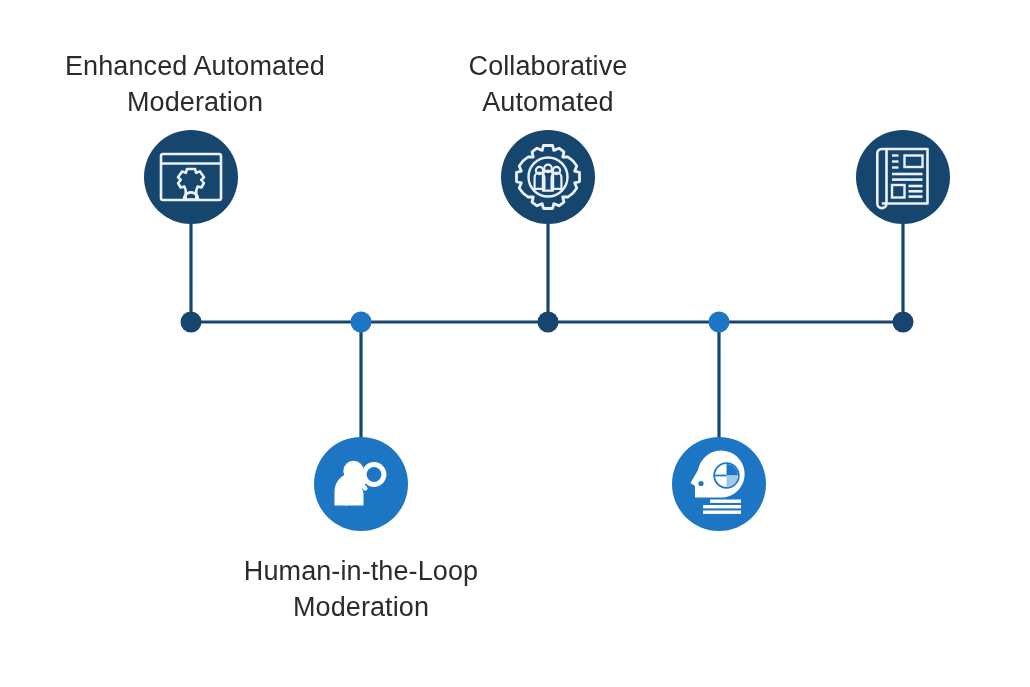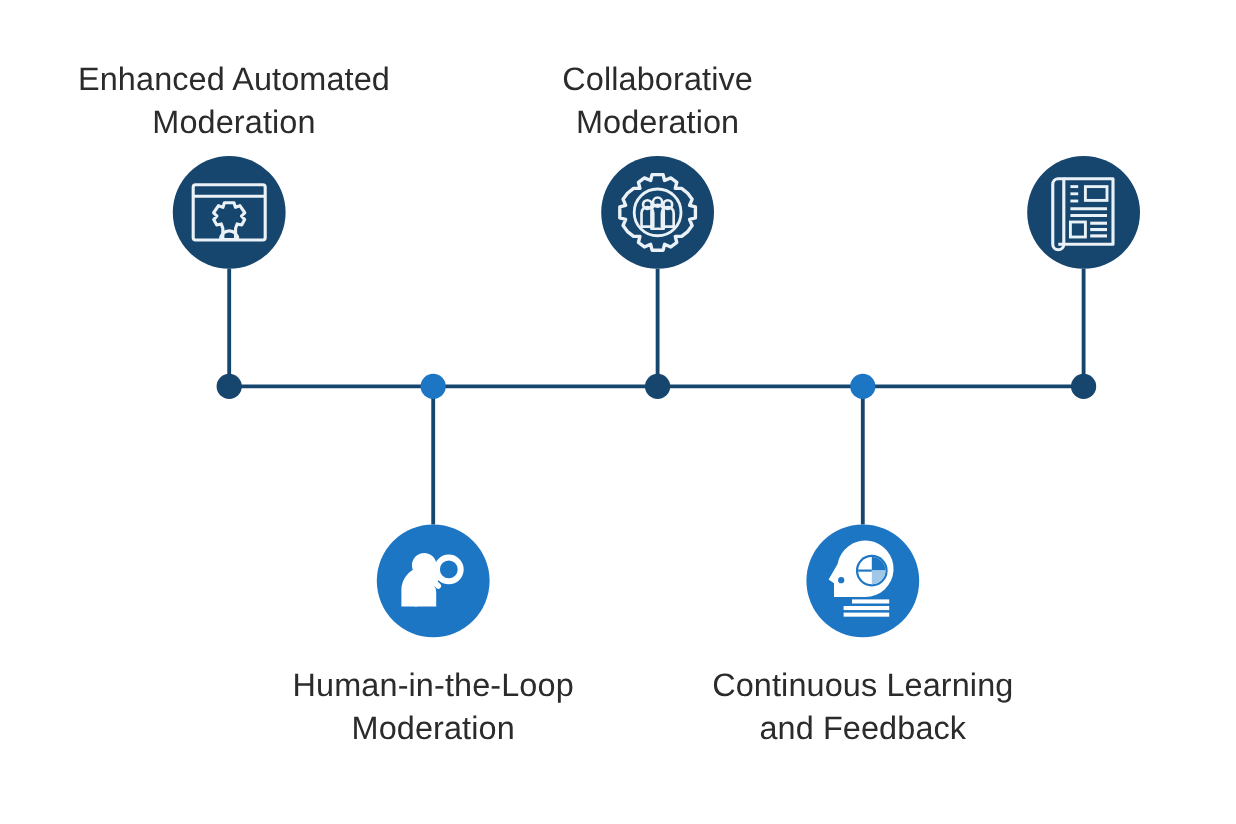--- a/index.html
+++ b/index.html
@@ -162,22 +162,20 @@
       <circle cx="519" cy="322" r="10.5" fill="#16456E"></circle>
       <circle cx="690" cy="322" r="10.5" fill="#1C76C4"></circle>
       <circle cx="874" cy="322" r="10.5" fill="#16456E"></circle>
     </g>
   </svg>
 
   <div class="node-label label-top" style="left:166px; top:48px; width:340px;">Enhanced Automated
 Moderation</div>
 
   <div class="node-label label-top" style="left:519px; top:48px; width:300px;">Collaborative
-Moderation</div>
+Automated</div>
 
 
   <div class="node-label label-bottom" style="left:332px; top:553px; width:330px;">Human-in-the-Loop
 Moderation</div>
 
-  <div class="node-label label-bottom" style="left:690px; top:553px; width:340px;">Continuous Learning
-and Feedback</div>
 
 </div>
 
 </body></html>

